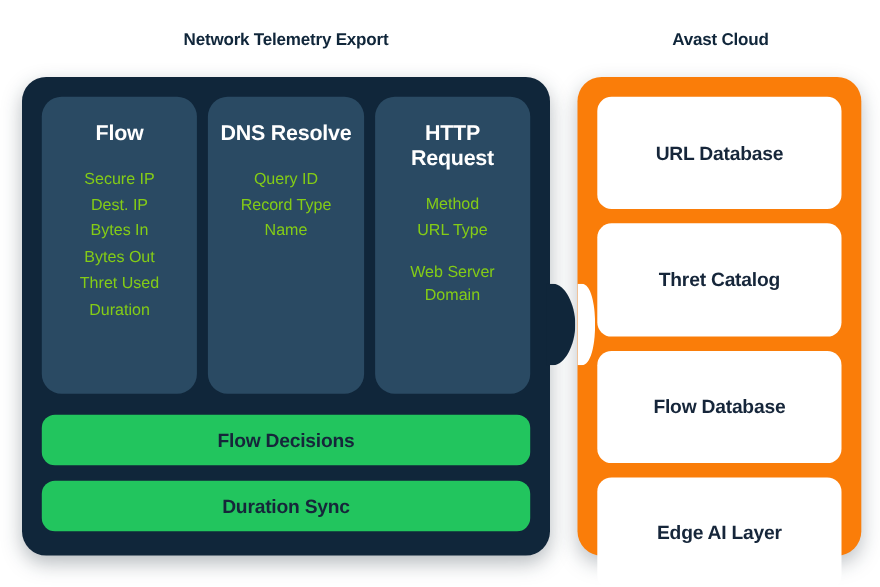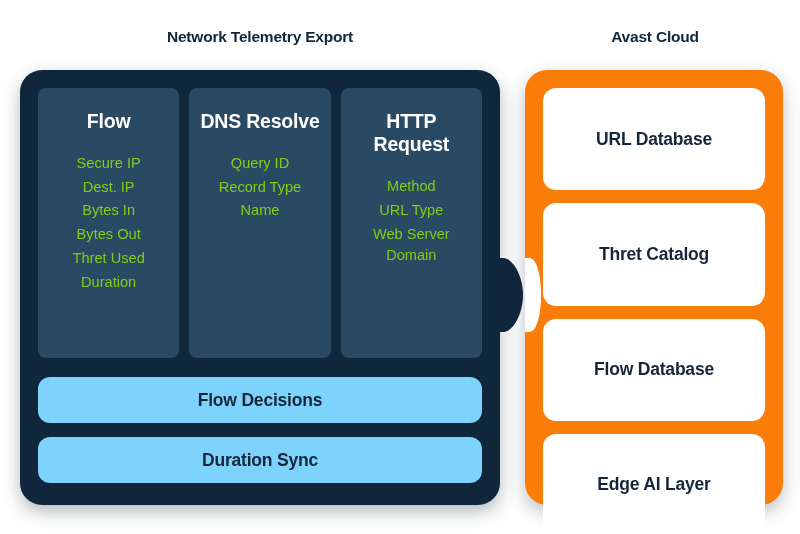--- a/index.html
+++ b/index.html
@@ -65,21 +65,21 @@
     left: 38px;
     top: 88px;
     width: 444px;
     height: 270px;
     display: flex;
     gap: 10px;
   }
   .telemetry-column {
     flex: 1 1 0;
     background: #2a4a63;
-    border-radius: 8px;
+    border-radius: 18px;
     box-sizing: border-box;
     padding: 22px 8px 10px 8px;
     display: flex;
     flex-direction: column;
     align-items: center;
   }
   .column-heading {
     font-size: 19.5px;
     font-weight: bold;
     color: #ffffff;
@@ -94,29 +94,29 @@
     align-items: center;
     gap: 3px;
   }
   .column-field {
     font-size: 14.6px;
     color: #84cc16;
     text-align: center;
     line-height: 1.42;
     white-space: pre-line;
   }
-  .column-field.spaced { margin-top: 1px; }
+  .column-field.spaced { margin-top: 15px; }
 
   
   .action-bar {
     position: absolute;
     left: 38px;
     width: 444px;
     height: 46px;
-    background: #7dd3fc;
+    background: #22c55e;
     border-radius: 12px;
     display: flex;
     align-items: center;
     justify-content: center;
     font-size: 17.5px;
     font-weight: bold;
     color: #16263a;
     letter-spacing: -0.2px;
   }
   #action-bar-0 { top: 377px; }

